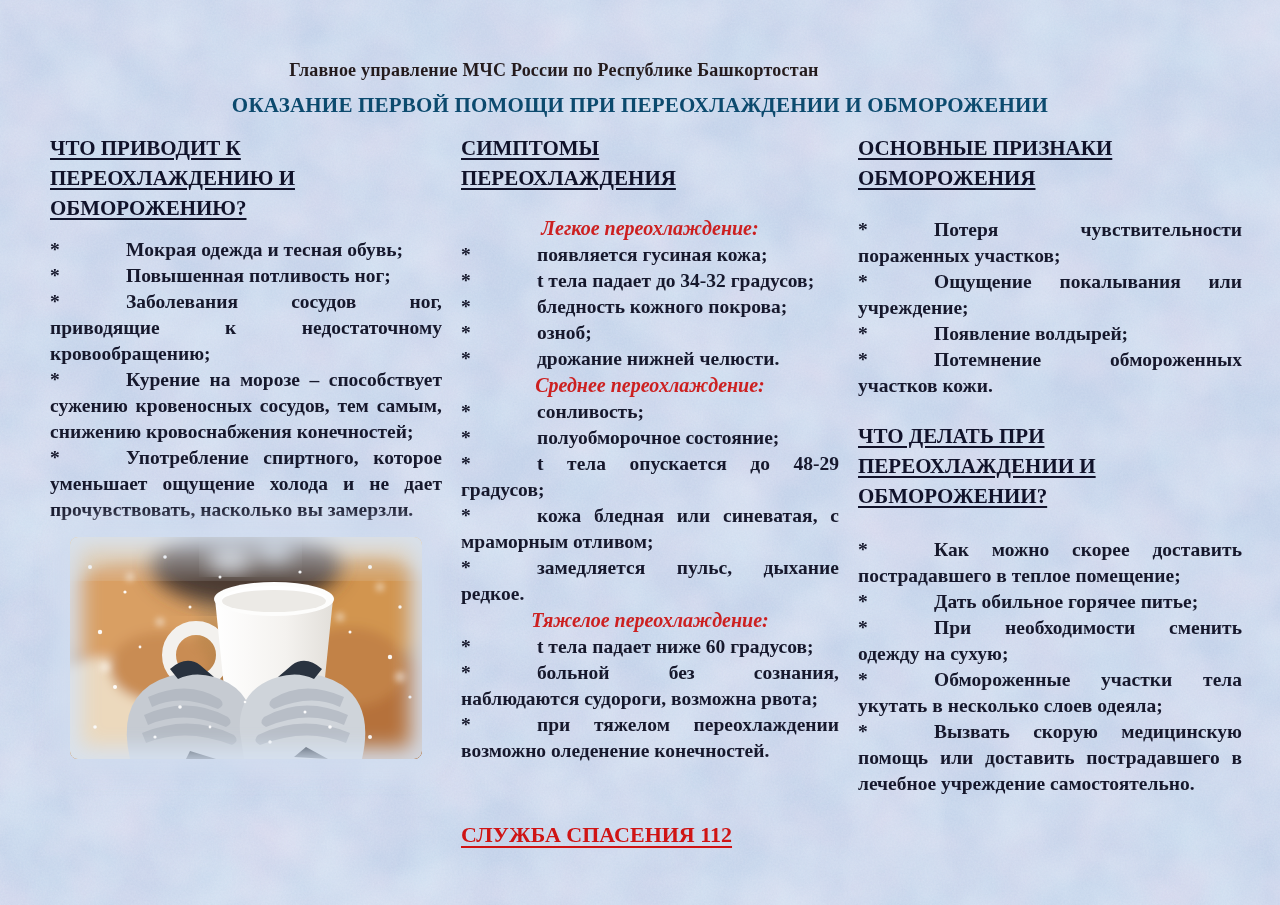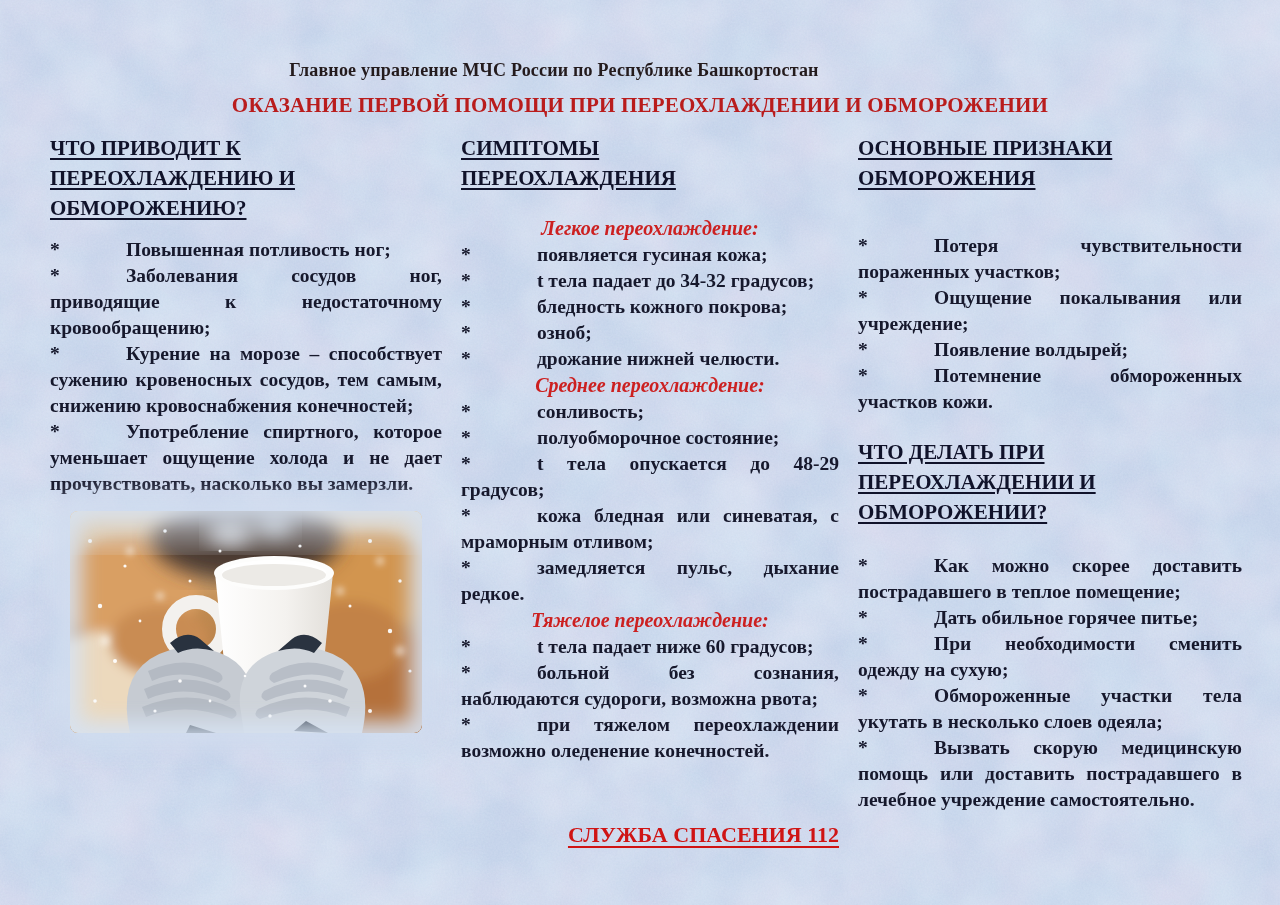--- a/index.html
+++ b/index.html
@@ -12,46 +12,46 @@
   }
   .noise{position:absolute;inset:0;width:1280px;height:905px;z-index:0;pointer-events:none;}
   .page{position:absolute;inset:0;z-index:1;}
 
   .org{
     margin:0;position:absolute;top:60px;left:0;width:1108px;
     text-align:center;font-size:18px;color:#241b1d;letter-spacing:.2px;
   }
   .title{
     margin:0;position:absolute;top:93px;left:0;width:1280px;
-    text-align:center;font-size:21px;color:#b91c1c;letter-spacing:.2px;
+    text-align:center;font-size:21px;color:#0c4a6e;letter-spacing:.2px;
   }
 
   .col{position:absolute;top:133px;}
   .col1{left:50px;width:392px;}
   .col2{left:461px;width:378px;}
   .col3{left:858px;width:384px;}
 
   .heading{
     margin:0;text-align:left;font-size:21px;line-height:30px;
     color:#10122a;text-decoration:underline;white-space:pre-line;
     text-underline-offset:3px;
   }
   .h-gap1{margin-bottom:14px;}
   .h-gap2{margin-bottom:22px;}
-  .h-gap3{margin-bottom:40px;}
+  .h-gap3{margin-bottom:24px;}
   .heading2{margin-top:22px;margin-bottom:26px;}
 
   .item{margin:0;font-size:19.5px;line-height:26px;text-align:justify;}
   .ast{display:inline-block;width:76px;}
   .subhead{
     margin:0;text-align:center;font-size:20px;line-height:27px;
     color:#cc2020;font-style:italic;
   }
   .footer112{
-    margin:58px 0 0 0;text-align:right;font-size:22px;color:#cf1414;
+    margin:58px 0 0 0;text-align:left;font-size:22px;color:#cf1414;
     text-decoration:underline;text-underline-offset:4px;
   }
 
   .photo{
     position:relative;width:352px;height:222px;margin:14px auto 0 auto;
     border-radius:8px;overflow:hidden;
     box-shadow:0 0 22px 14px rgba(208,220,238,0.85);
   }
   .photo::after{
     content:"";position:absolute;inset:0;border-radius:8px;
@@ -86,20 +86,21 @@
 
 <div class="page">
 
   <p class="org">Главное управление МЧС России по Республике Башкортостан</p>
   <p class="title">ОКАЗАНИЕ ПЕРВОЙ ПОМОЩИ ПРИ ПЕРЕОХЛАЖДЕНИИ И ОБМОРОЖЕНИИ</p>
 
   <div class="col col1">
     <h2 class="heading h-gap1">ЧТО ПРИВОДИТ К
 ПЕРЕОХЛАЖДЕНИЮ И
 ОБМОРОЖЕНИЮ?</h2>
+    <p class="item"><span class="ast">*</span><span>Мокрая одежда и тесная обувь;</span></p>
     <p class="item"><span class="ast">*</span><span>Повышенная потливость ног;</span></p>
     <p class="item"><span class="ast">*</span><span>Заболевания сосудов ног, приводящие к недостаточному кровообращению;</span></p>
     <p class="item"><span class="ast">*</span><span>Курение на морозе – способствует сужению кровеносных сосудов, тем самым, снижению кровоснабжения конечностей;</span></p>
     <p class="item"><span class="ast">*</span><span>Употребление спиртного, которое уменьшает ощущение холода и не дает прочувствовать, насколько вы замерзли.</span></p>
 
     <div class="photo">
       <svg width="352" height="222" viewBox="0 0 352 222" xmlns="http://www.w3.org/2000/svg">
         <defs>
           <linearGradient id="fur" x1="0" y1="0" x2="0" y2="1">
             <stop offset="0" stop-color="#e9cda4"></stop>

